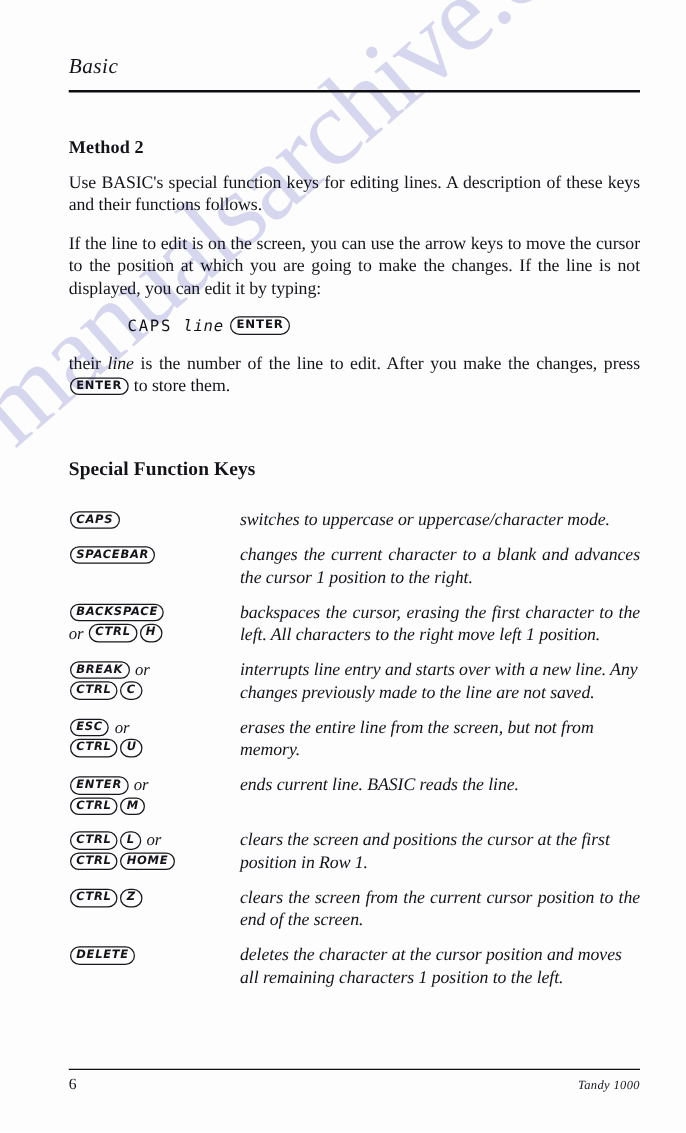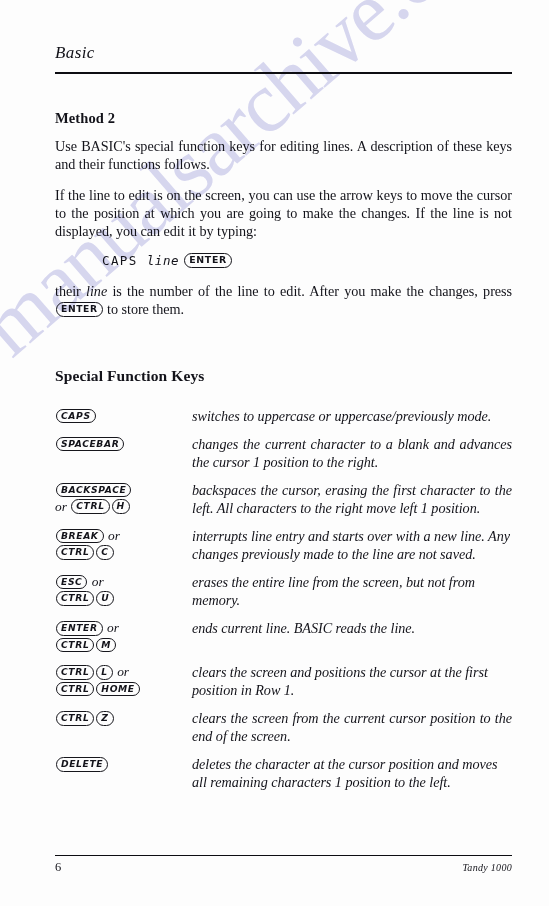--- a/index.html
+++ b/index.html
@@ -225,21 +225,21 @@
       <p class="para last"><span>their </span><span class="ital">line</span><span> is the number of the line to edit. After you make the changes, press </span><span class="key">ENTER</span><span> to store them.</span></p>
     </div>
 
     <div class="sfk-wrap">
       <h3 class="sub2" style="margin-bottom:22px;">Special Function Keys</h3>
       <div id="sfk-list">
           <div class="sfk-row">
             <div class="sfk-keys">
               <span class="kline"><span class="key">CAPS</span></span>
             </div>
-            <div class="sfk-desc nojust">switches to uppercase or uppercase/previously mode.</div>
+            <div class="sfk-desc nojust">switches to uppercase or uppercase/character mode.</div>
           </div>
           <div class="sfk-row">
             <div class="sfk-keys">
               <span class="kline"><span class="key">SPACEBAR</span></span>
             </div>
             <div class="sfk-desc">changes the current character to a blank and advances the cursor 1 position to the right.</div>
           </div>
           <div class="sfk-row">
             <div class="sfk-keys">
               <span class="kline"><span class="key">BACKSPACE</span></span>

